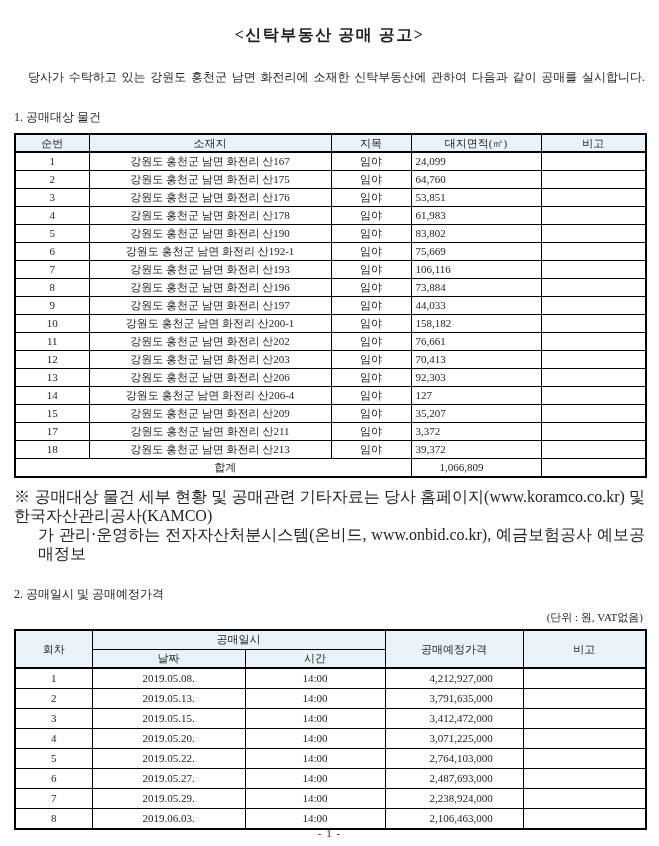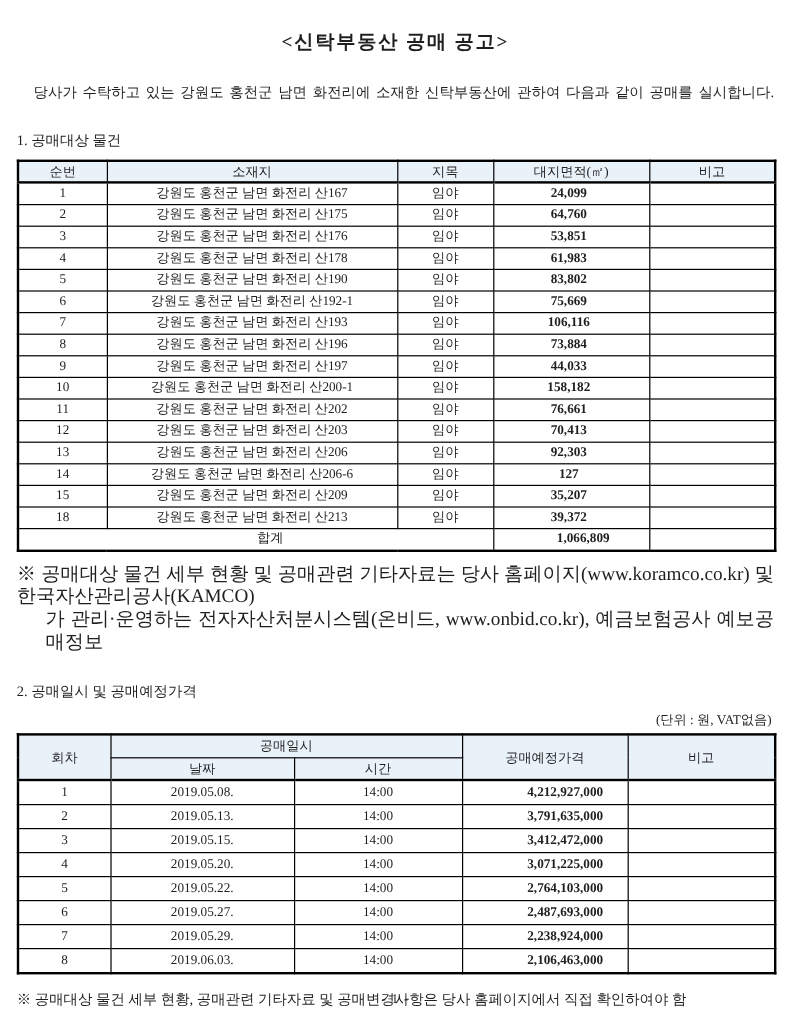--- a/index.html
+++ b/index.html
@@ -57,21 +57,21 @@
     height:17px;
     line-height:17px;
     padding:0 4px;
     white-space:nowrap;
     overflow:hidden;
   }
   .t2 td{height:19px;line-height:19px;}
   .t2 th{height:19px;}
   .t2 th.mid{border-bottom-width:1px;}
   .t-center{text-align:center;}
-  .t-num{text-align:center;padding-right:8px;font-weight:bold;}
+  .t-num{text-align:left;padding-right:8px;}
   .t2 .t-num{padding-right:10px;padding-left:44px;}
   tfoot td{border-top-width:1px;padding-left:28px;}
   .footnote{
     margin-top:9px;
     font-size:16px;
     line-height:19px;
   }
   .fn-line{padding-left:24px;}
   .fn-line.first{padding-left:0;}
   .fn-line.justified{text-align:justify;text-align-last:justify;}
@@ -208,30 +208,37 @@
         </tr>
         <tr>
           <td class="t-center">13</td>
           <td class="t-center">강원도 홍천군 남면 화전리 산206</td>
           <td class="t-center">임야</td>
           <td class="t-num">92,303</td>
           <td class="t-center"></td>
         </tr>
         <tr>
           <td class="t-center">14</td>
-          <td class="t-center">강원도 홍천군 남면 화전리 산206-6</td>
+          <td class="t-center">강원도 홍천군 남면 화전리 산206-4</td>
           <td class="t-center">임야</td>
           <td class="t-num">127</td>
           <td class="t-center"></td>
         </tr>
         <tr>
           <td class="t-center">15</td>
           <td class="t-center">강원도 홍천군 남면 화전리 산209</td>
           <td class="t-center">임야</td>
           <td class="t-num">35,207</td>
+          <td class="t-center"></td>
+        </tr>
+        <tr>
+          <td class="t-center">17</td>
+          <td class="t-center">강원도 홍천군 남면 화전리 산211</td>
+          <td class="t-center">임야</td>
+          <td class="t-num">3,372</td>
           <td class="t-center"></td>
         </tr>
         <tr>
           <td class="t-center">18</td>
           <td class="t-center">강원도 홍천군 남면 화전리 산213</td>
           <td class="t-center">임야</td>
           <td class="t-num">39,372</td>
           <td class="t-center"></td>
         </tr>
       </tbody>

